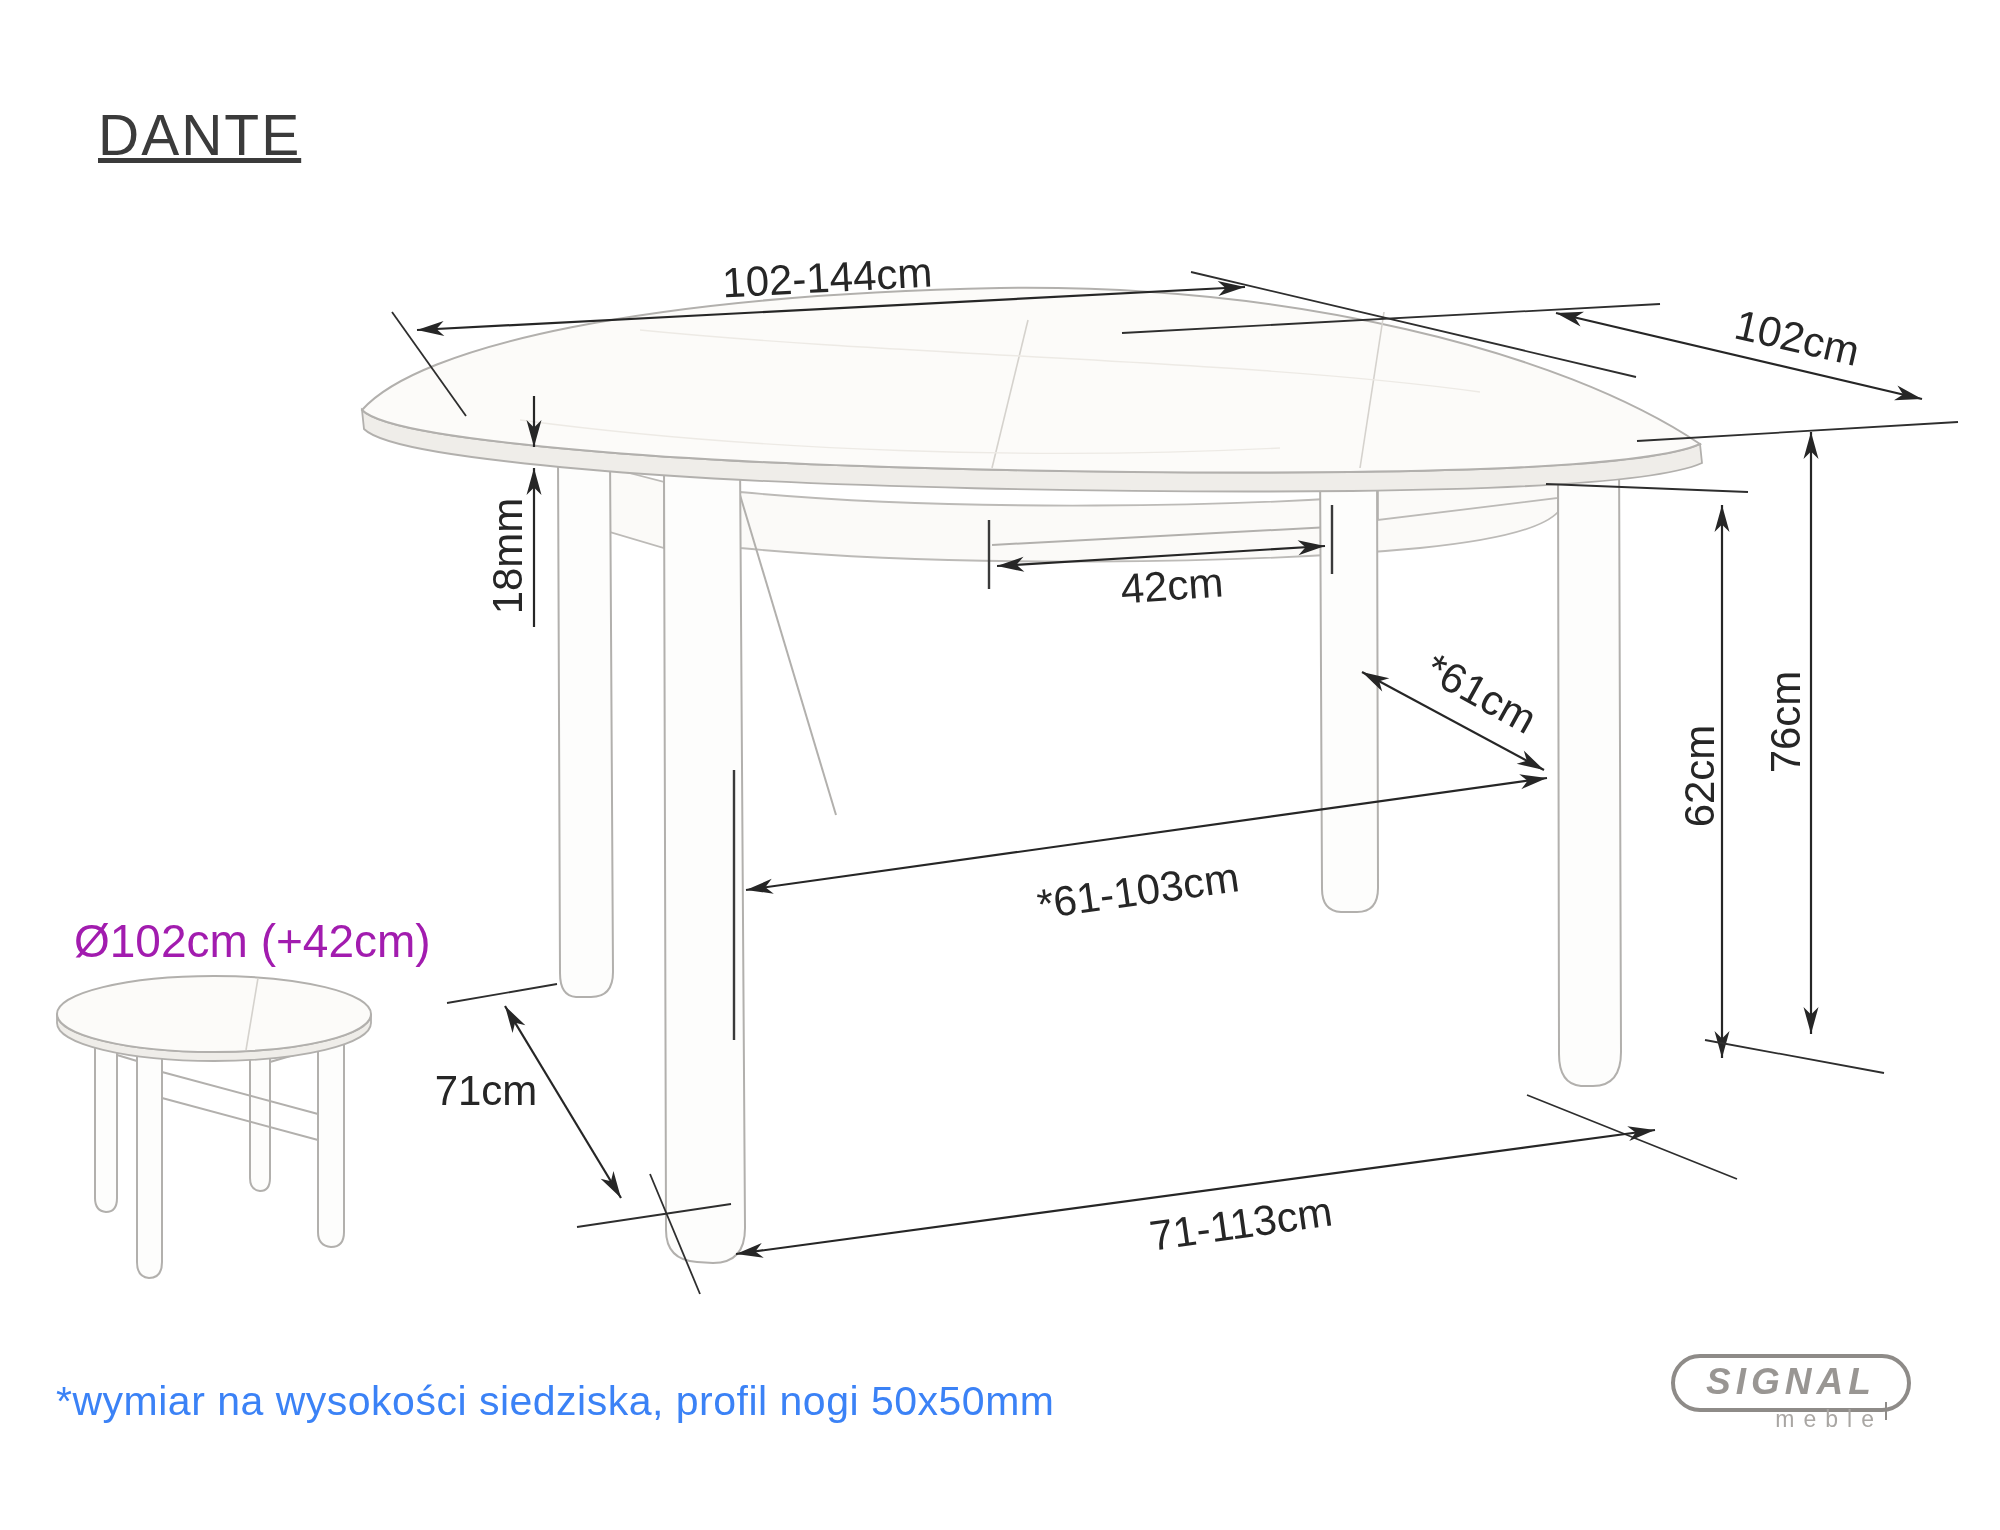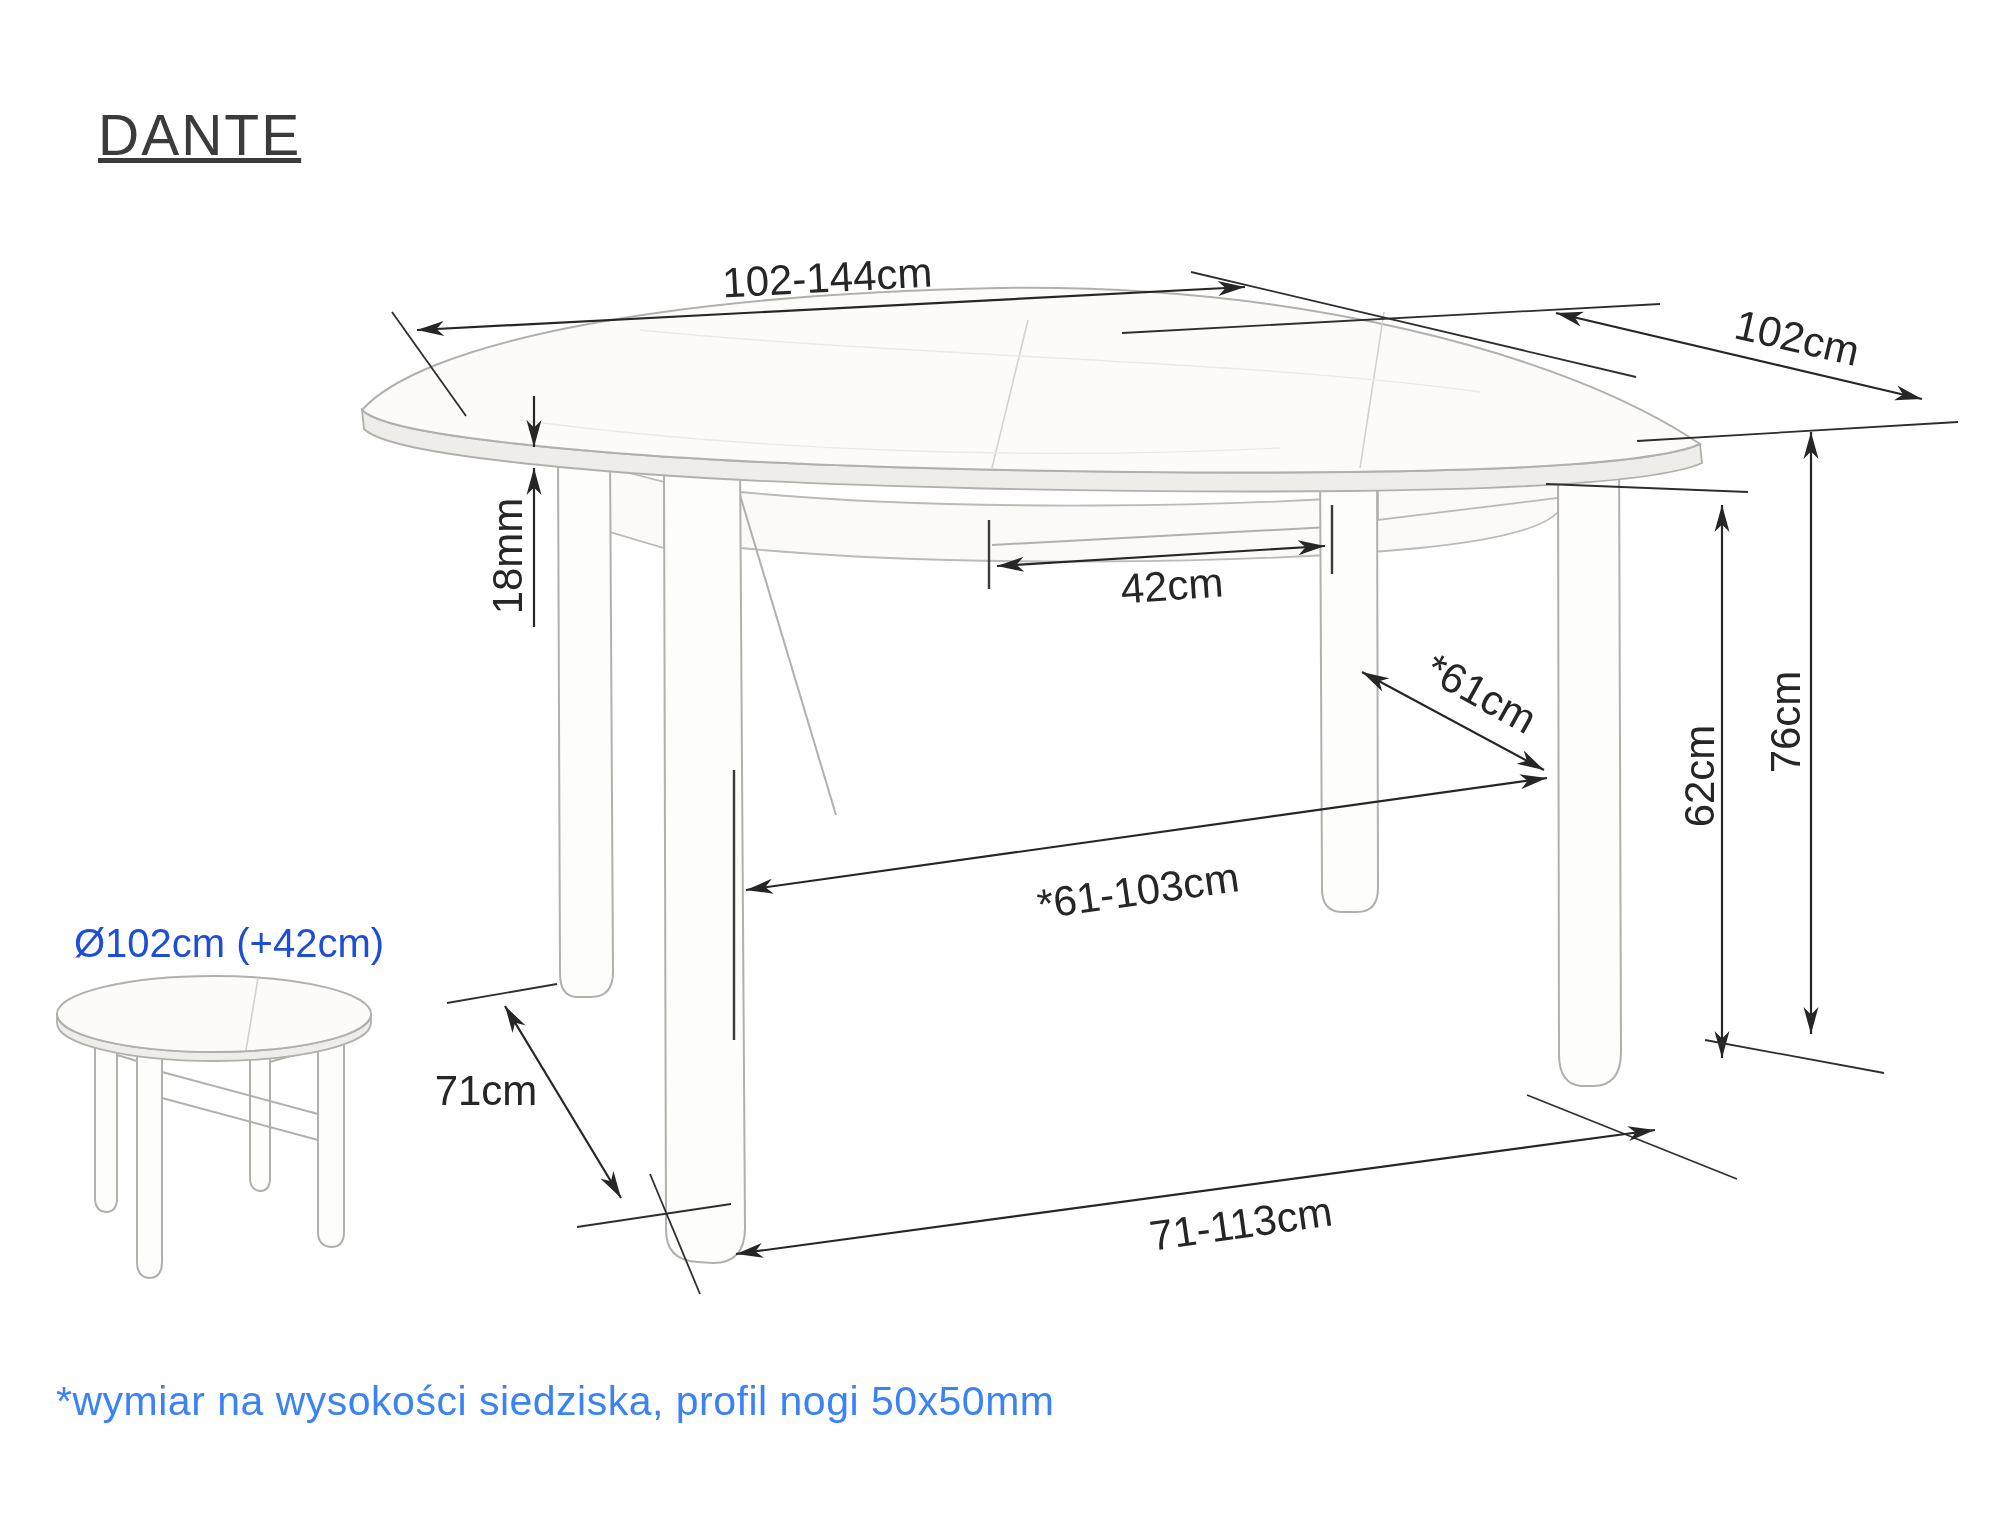--- a/index.html
+++ b/index.html
@@ -5,22 +5,22 @@
   html,body{margin:0;padding:0;background:#ffffff;}
   .canvas{
     position:relative;width:2000px;height:1530px;background:#ffffff;
     font-family:"Liberation Sans", sans-serif;overflow:hidden;
   }
   .page-title{
     position:absolute;left:98px;top:102px;font-size:57px;color:#3b3b3b;
     letter-spacing:2px;font-weight:400;text-decoration:underline;
   }
   .red-label{
-    position:absolute;left:74px;top:914px;font-size:40px;color:#1d4ed8;
-    font-weight:400;letter-spacing:0px;white-space:nowrap;margin-top:7px;
+    position:absolute;left:74px;top:914px;font-size:46px;color:#a21caf;
+    font-weight:400;letter-spacing:0px;white-space:nowrap;
   }
   .footnote{
     position:absolute;left:56px;top:1378px;font-size:41px;color:#3b82f6;
     letter-spacing:0.5px;white-space:nowrap;
   }
   .logo{position:absolute;left:1671px;top:1354px;width:240px;height:90px;}
   .logo-pill{
     width:232px;height:50px;border:4px solid #8e8b88;border-radius:29px;
     display:flex;align-items:center;justify-content:center;
   }
@@ -160,14 +160,21 @@
       <path class="ext" d="M1527,1095 L1737,1179"></path>
       <path class="dim" d="M736,1254 L1655,1130"></path>
       <text x="1243" y="1238" text-anchor="middle" transform="rotate(-8,1243,1238)">71-113cm</text>
     </g>
   </svg>
 
   <div class="red-label">Ø102cm (+42cm)</div>
 
   <div class="footnote">*wymiar na wysokości siedziska, profil nogi 50x50mm</div>
 
+  <div class="logo">
+    <div class="logo-pill">
+      <span class="logo-brand">SIGNAL</span>
+    </div>
+    <div class="logo-tick"></div>
+    <span class="logo-sub">meble</span>
+  </div>
 
 </div>
 
 </body></html>

